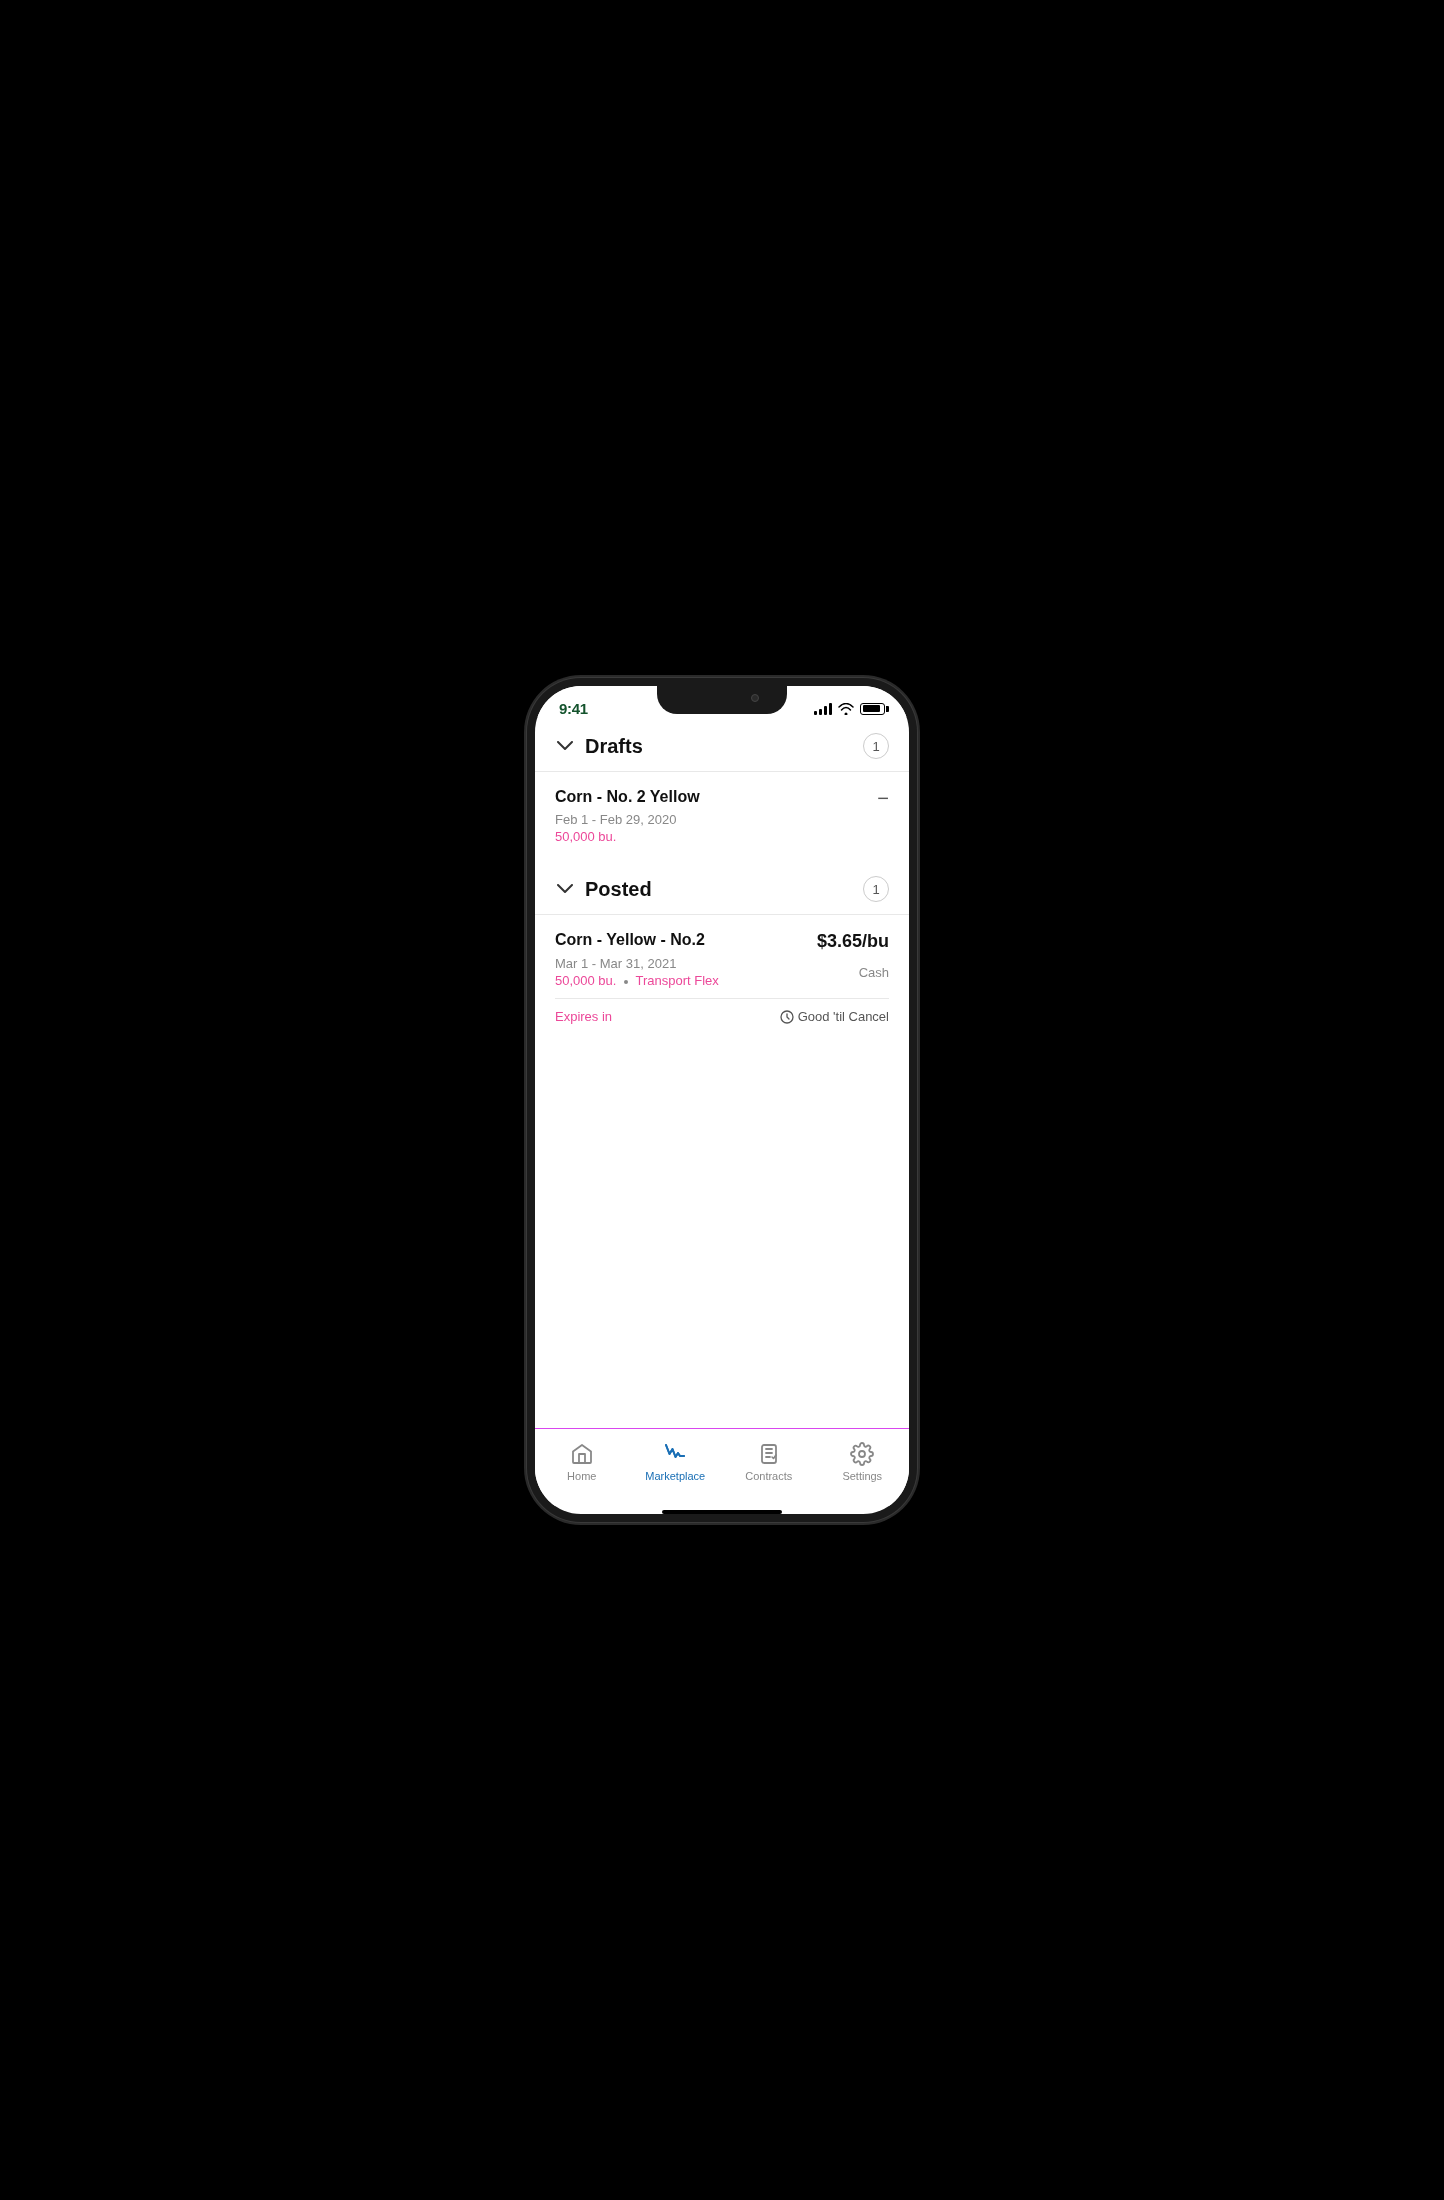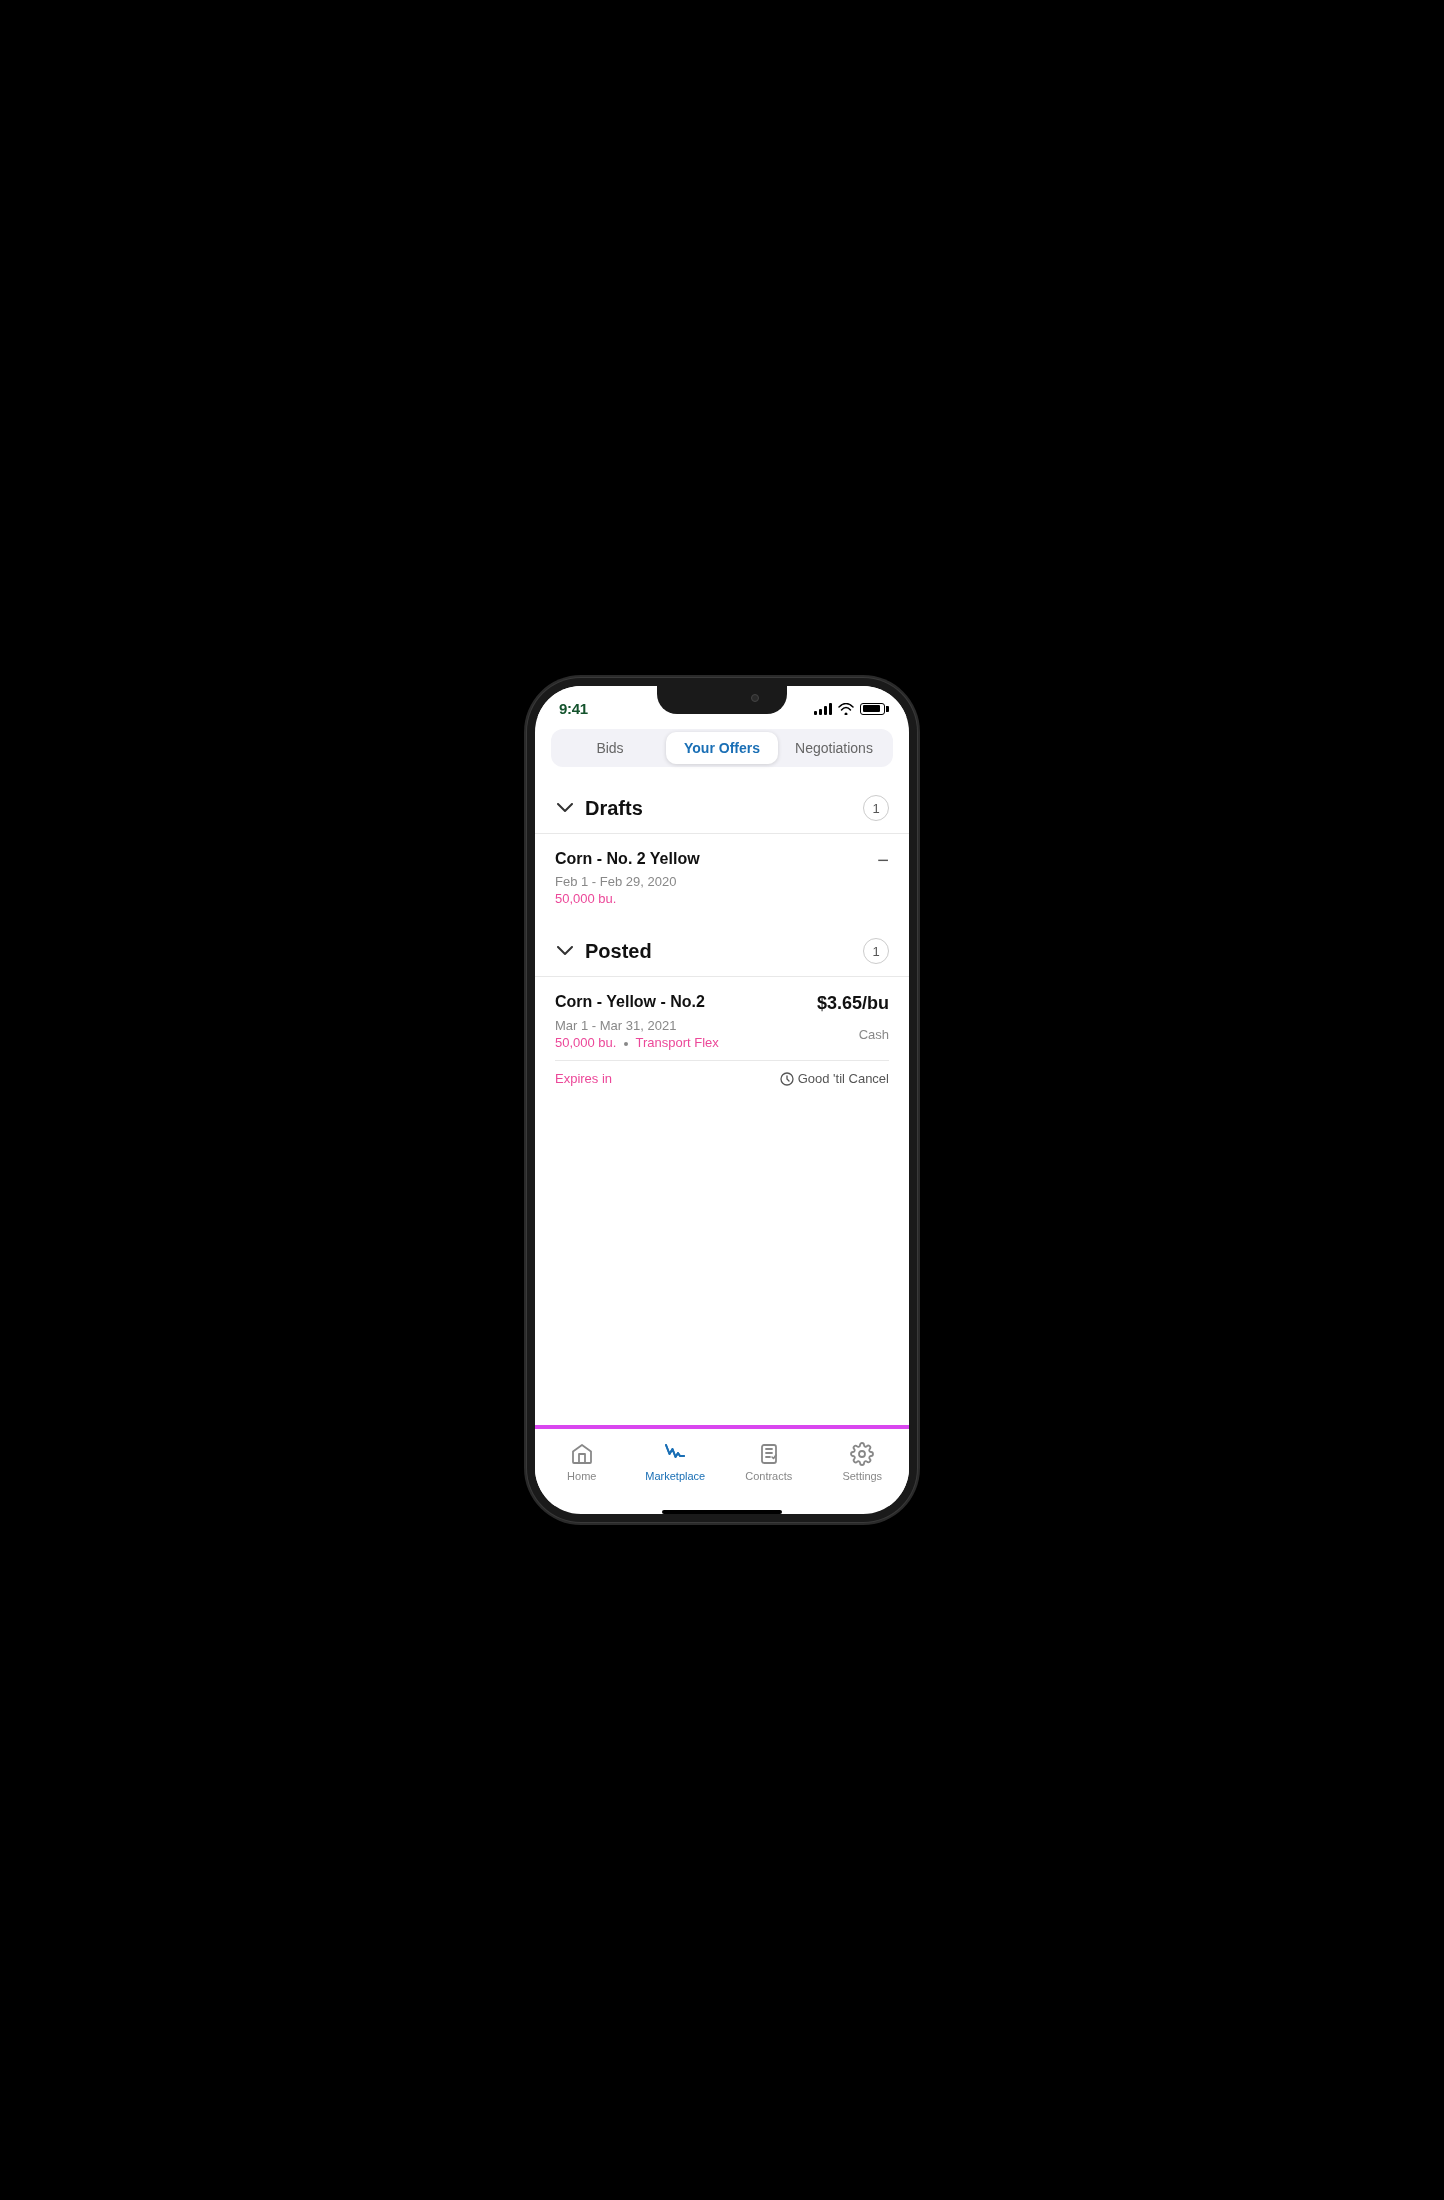--- a/index.html
+++ b/index.html
@@ -327,21 +327,21 @@
       padding: 16px 28px;
       font-size: 16px;
       font-weight: 600;
       cursor: pointer;
       box-shadow: 0 4px 16px rgba(26, 111, 181, 0.4);
     }
 
     
     .bottom-nav {
       background: #fff;
-      border-top: 4px solid #d946ef;
+      border-top: 1px solid #d946ef;
       display: flex;
       padding: 8px 0 20px;
       flex-shrink: 0;
     }
 
     .nav-item {
       flex: 1;
       display: flex;
       flex-direction: column;
       align-items: center;
@@ -415,25 +415,20 @@
           <path d="M1 4C3.2 1.7 5.5 0.5 8 0.5s4.8 1.2 7 3.5" stroke="#000" stroke-width="1.5" fill="none" stroke-linecap="round"></path>
         </svg>
         <div class="battery-icon">
           <div class="battery-fill"></div>
         </div>
       </div>
     </div>
 
     <div class="screen-content">
 
-      <div class="tab-bar">
-        <div class="tab-item">Bids</div>
-        <div class="tab-item active">Your Offers</div>
-        <div class="tab-item">Negotiations</div>
-      </div>
 
       <div class="section-header">
         <div class="section-header-left">
           <span class="chevron-down">
             <svg width="16" height="10" viewBox="0 0 16 10" fill="none">
               <path d="M1 1L8 8L15 1" stroke="#333" stroke-width="2" stroke-linecap="round" stroke-linejoin="round"></path>
             </svg>
           </span>
           <span class="section-title">Drafts</span>
         </div>

